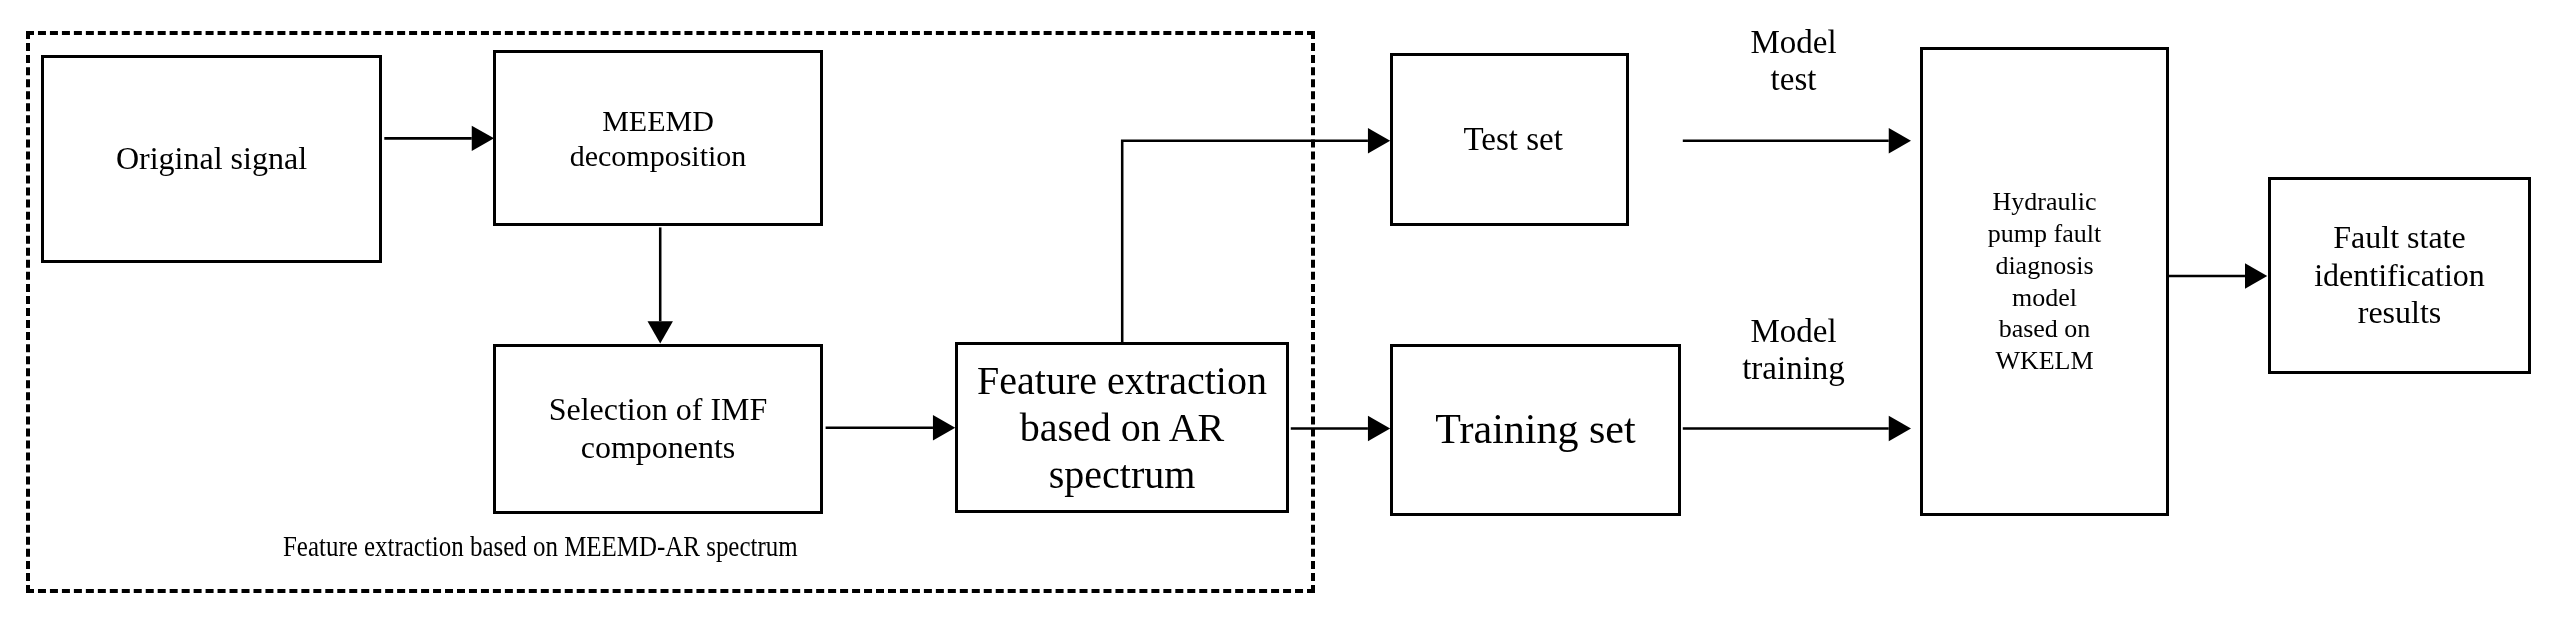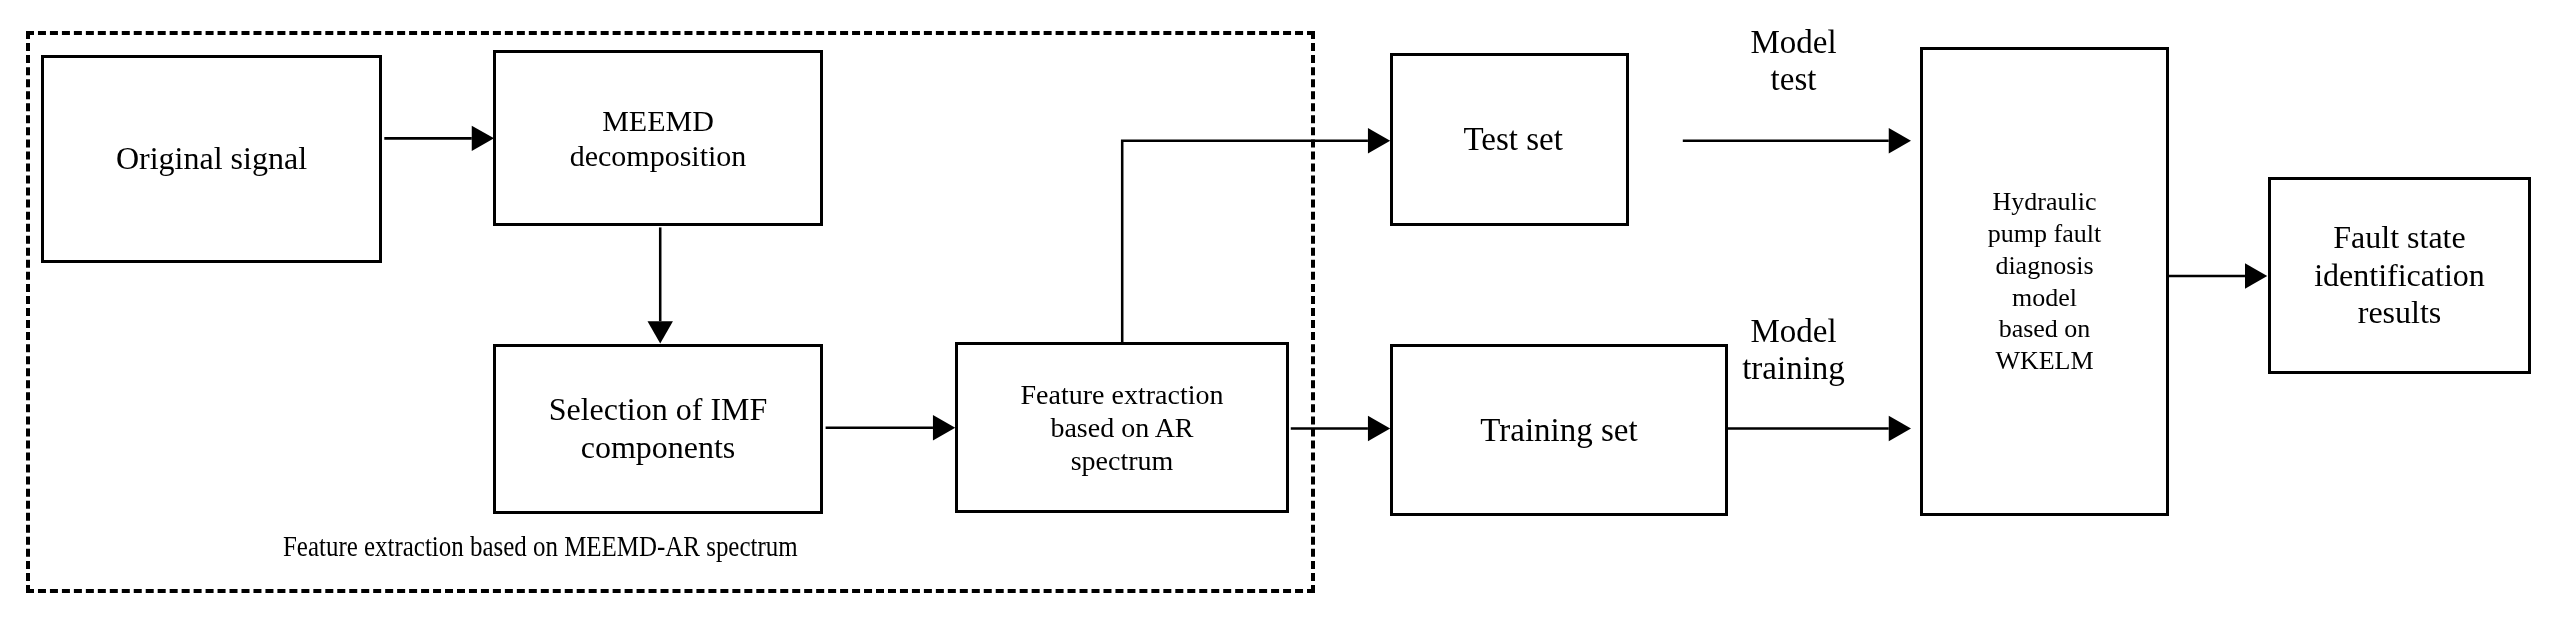--- a/index.html
+++ b/index.html
@@ -135,31 +135,31 @@
   <div class="node" style="left:493px; top:50px; width:330px; height:176px; font-size:30px;">
     <span class="label">MEEMD
 decomposition</span>
   </div>
 
   <div class="node" style="left:493px; top:344px; width:330px; height:170px; font-size:32px;justify-content:center;">
     <span class="label">Selection of IMF
 components</span>
   </div>
 
-  <div class="node" style="left:955px; top:342px; width:334px; height:171px; font-size:28px;">
+  <div class="node" style="left:955px; top:342px; width:334px; height:171px; font-size:40px;">
     <span class="label">Feature extraction
 based on AR
 spectrum</span>
   </div>
 
   <div class="node" style="left:1390px; top:53px; width:239px; height:173px; font-size:33px;padding-left:12px;">
     <span class="label">Test set</span>
   </div>
 
-  <div class="node" style="left:1390px; top:344px; width:338px; height:172px; font-size:33px;">
+  <div class="node" style="left:1390px; top:344px; width:291px; height:172px; font-size:42px;">
     <span class="label">Training set</span>
   </div>
 
   <div class="node" style="left:1912px; top:47px; width:249px; height:469px; font-size:26px; line-height:1.22;margin-left:8px;">
     <span class="label">Hydraulic
 pump fault
 diagnosis
 model
 based on
 WKELM</span>

